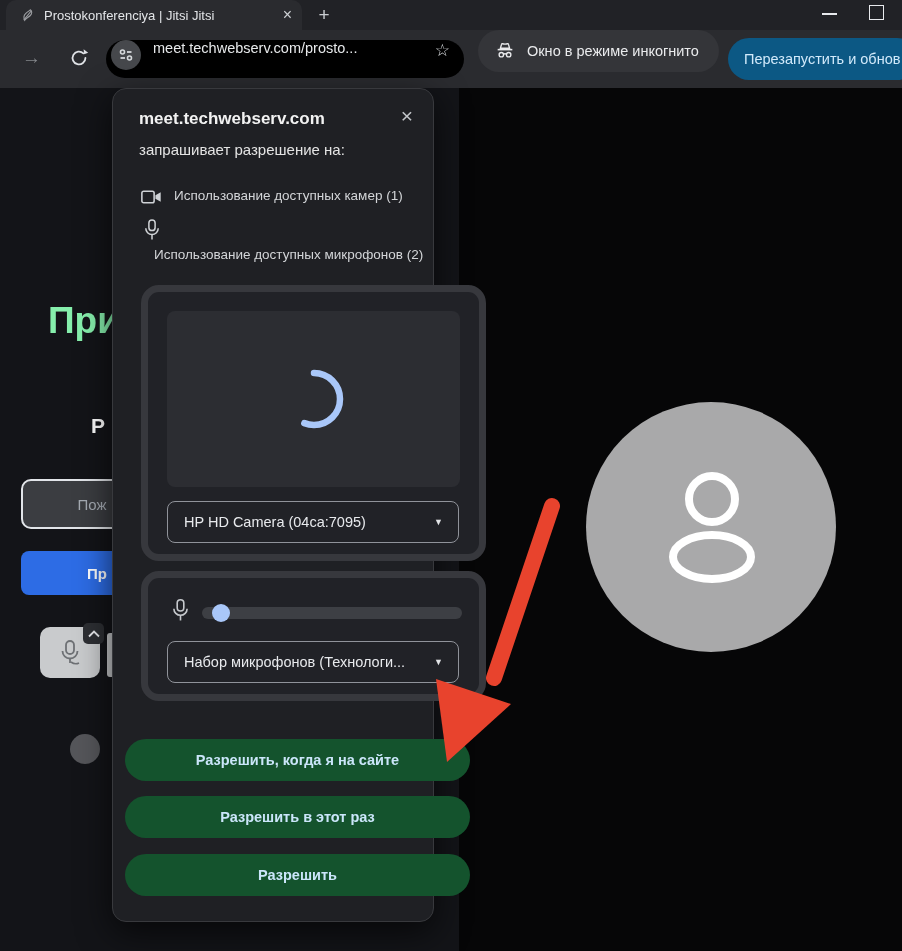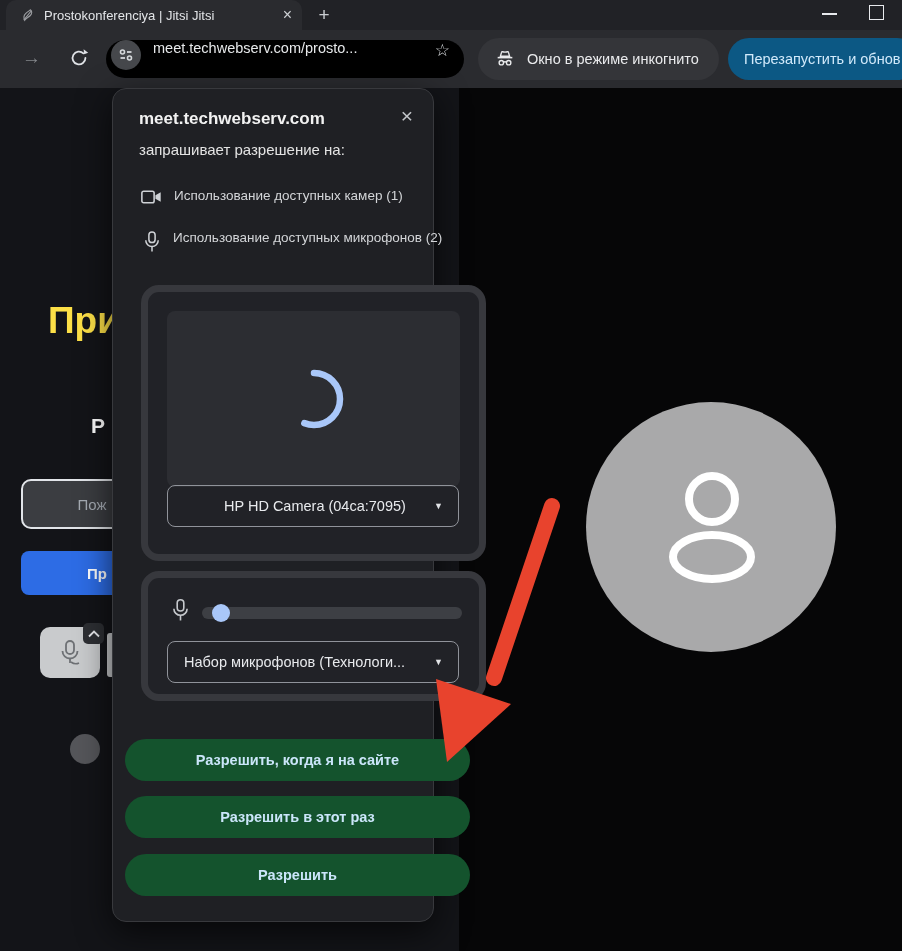--- a/index.html
+++ b/index.html
@@ -20,31 +20,31 @@
 
   .toolbar { position:absolute; left:0; top:30px; width:902px; height:58px; background:#2a2b2f; }
   .nav-fwd { position:absolute; left:22px; top:17px; font-size:19px; color:#85888c; }
   .nav-reload { position:absolute; left:68px; top:17px; width:22px; height:22px; }
   .urlbar { position:absolute; left:106px; top:10px; width:358px; height:38px; border-radius:19px;
             background:#000000; display:flex; align-items:flex-start; }
   .site-badge { width:30px; height:30px; border-radius:50%; background:#46484c; margin-left:5px;
                 display:flex; align-items:center; justify-content:center; }
   .url-text { color:#e7e9eb; font-size:14.5px; margin-left:12px; white-space:nowrap; flex:1; }
   .star { color:#dadde0; font-size:17px; margin-right:14px; }
-  .chip { position:absolute; left:478px; top:8px; height:42px; border-radius:21px; background:#343539;
+  .chip { position:absolute; left:478px; top:0; height:42px; border-radius:21px; background:#343539;
           display:flex; align-items:center; padding:0 20px 0 16px; }
   .chip span { color:#eaebed; font-size:14.5px; margin-left:11px; white-space:nowrap; }
   .restart { position:absolute; left:728px; top:8px; height:42px; width:190px; border-radius:21px;
              background:#0c5884; display:flex; align-items:center; padding:0 16px; }
   .restart span { color:#d2eafb; font-size:14.5px; white-space:nowrap; }
 
   
   .content { position:absolute; left:0; top:88px; width:902px; height:863px; background:#060607; }
   .page-left { position:absolute; left:0; top:0; width:459px; height:863px; background:#131418; }
-  .pj-heading { position:absolute; left:48px; top:212px; color:#fde047; font-size:37px; font-weight:700; white-space:nowrap; }
+  .pj-heading { position:absolute; left:48px; top:212px; color:#86efac; font-size:37px; font-weight:700; white-space:nowrap; }
   .pj-room { position:absolute; left:91px; top:326px; color:#fff; font-size:21px; font-weight:700; white-space:nowrap; }
   .pj-input { position:absolute; left:21px; top:391px; width:142px; height:50px; border:2px solid #e2e5e9;
               border-radius:10px; background:#3b3d41; display:flex; align-items:center; justify-content:center; }
   .pj-input span { color:#a5abb3; font-size:15px; white-space:nowrap; }
   .pj-join { position:absolute; left:21px; top:463px; width:152px; height:44px; border-radius:8px;
              background:#2d6ce5; display:flex; align-items:center; justify-content:center; }
   .pj-join span { color:#fff; font-size:15px; font-weight:700; white-space:nowrap; }
   .mic-tile { position:absolute; left:40px; top:539px; width:60px; height:51px; border-radius:10px; background:#c9cbcd; }
   .mic-tile svg { position:absolute; left:17px; top:11px; }
   .tile-sliver { position:absolute; left:107px; top:545px; width:6px; height:44px; background:#c9cbcd; border-radius:3px 0 0 3px; }
@@ -170,36 +170,36 @@
       <div class="dlg-sub">запрашивает разрешение на:</div>
 
       <div class="perm-row" style="top:96px;">
         <svg width="21" height="20" viewBox="0 0 24 20" style="margin-top:2px;">
           <rect x="1" y="3.5" width="14" height="13" rx="2" fill="none" stroke="#cfd2d6" stroke-width="1.8"></rect>
           <polygon points="16.5,8 22.5,4.5 22.5,15.5 16.5,12" fill="#cfd2d6"></polygon>
         </svg>
         <span class="perm-label" style="margin-left:12px; width:300px;">Использование доступных камер (1)</span>
       </div>
 
-      <div class="perm-row" style="top:138px;">
+      <div class="perm-row" style="top:126px;flex-direction:column;">
         <svg width="16" height="26" viewBox="0 0 18 28" style="margin-left:3px; margin-top:3px;">
           <rect x="5.5" y="1.5" width="7" height="12" rx="3.5" fill="none" stroke="#cfd2d6" stroke-width="1.7"></rect>
           <path d="M2 11 a7 7 0 0 0 14 0" fill="none" stroke="#cfd2d6" stroke-width="1.7"></path>
           <line x1="9" y1="18.5" x2="9" y2="23.5" stroke="#cfd2d6" stroke-width="1.7"></line>
         </svg>
         <span class="perm-label" style="margin-left:13px; width:318px;">Использование доступных микрофонов (2)</span>
       </div>
 
       <div class="card" style="top:196px; height:276px;">
         <div class="preview">
           <svg width="64" height="64" viewBox="0 0 64 64">
             <circle cx="32" cy="32" r="26" fill="none" stroke="#a9c7f9" stroke-width="6.5" stroke-linecap="round" stroke-dasharray="91 163" transform="rotate(-90 32 32)"></circle>
           </svg>
         </div>
-        <div class="dropdown" style="top:193px;padding-left:40px;">
+        <div class="dropdown" style="top:209px;">
           <span class="dd-text">HP HD Camera (04ca:7095)</span>
           <span class="caret">▼</span>
         </div>
       </div>
 
       <div class="card" style="top:482px; height:130px;">
         <svg width="17" height="27" viewBox="0 0 18 28" style="position:absolute; left:24px; top:20px;">
           <rect x="5.5" y="1.5" width="7" height="12" rx="3.5" fill="none" stroke="#c6c9cd" stroke-width="1.7"></rect>
           <path d="M2 11 a7 7 0 0 0 14 0" fill="none" stroke="#c6c9cd" stroke-width="1.7"></path>
           <line x1="9" y1="18.5" x2="9" y2="23.5" stroke="#c6c9cd" stroke-width="1.7"></line>

